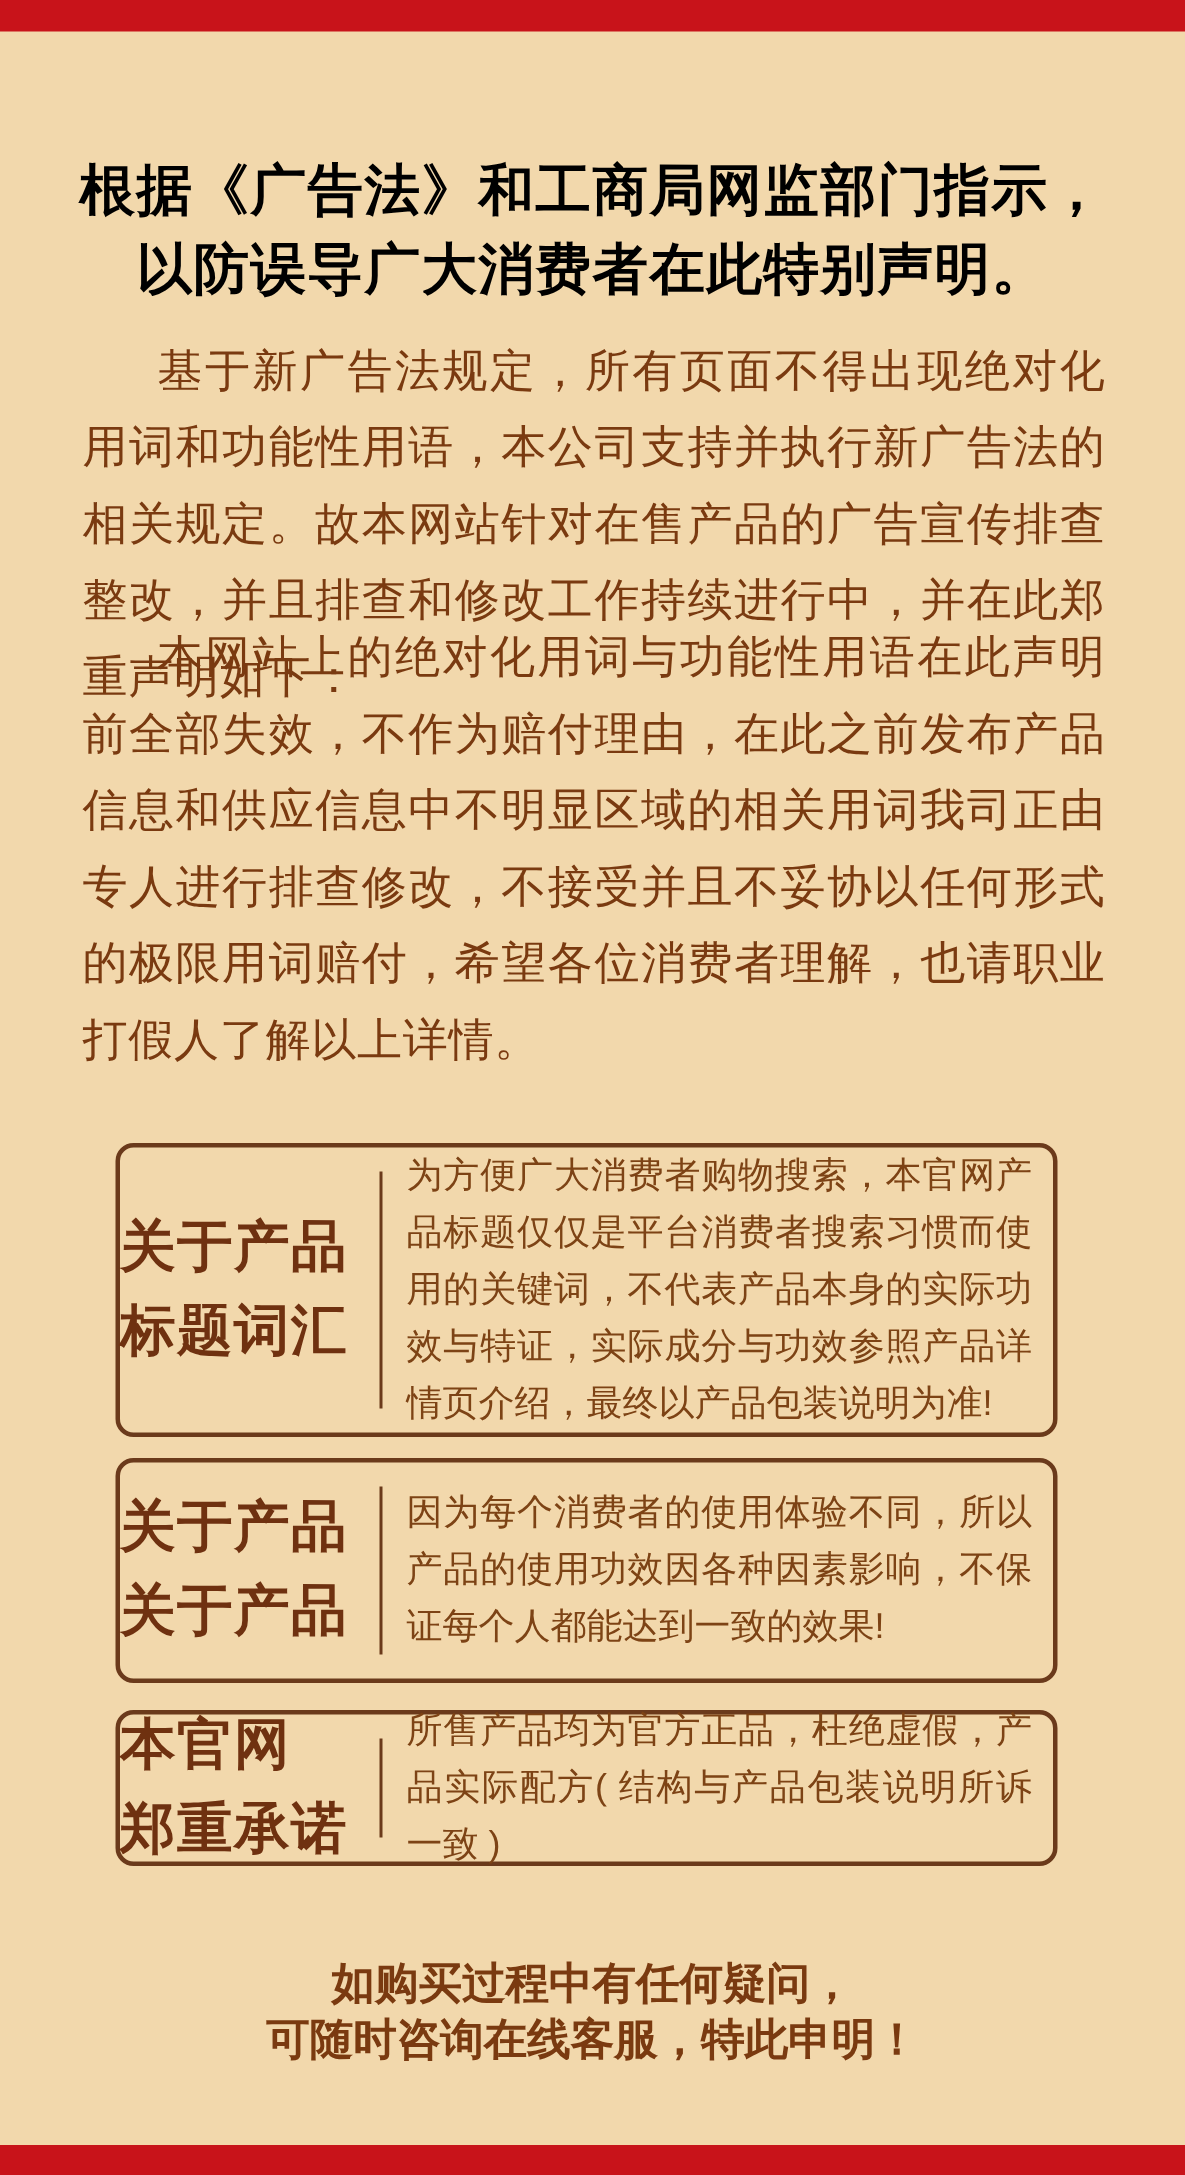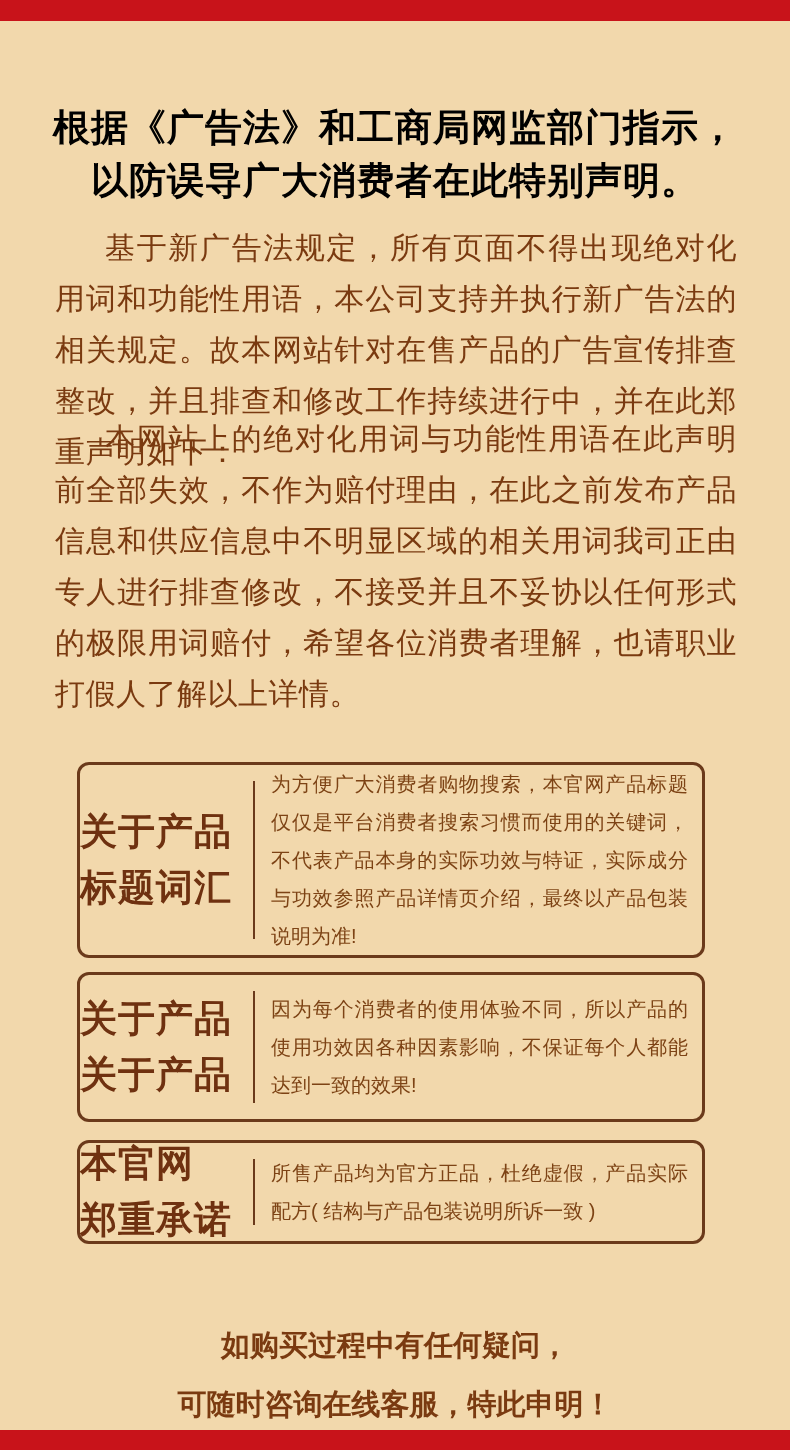--- a/index.html
+++ b/index.html
@@ -80,38 +80,38 @@
     width: 2px;
     align-self: stretch;
     margin: 16px 0;
     background: #6b3a1b;
   }
 
   .box-body {
     flex: 1;
     padding: 0 14px 0 16px;
     font-family: "Liberation Sans", sans-serif;
-    font-size: 20px;
+    font-size: 24px;
     line-height: 38px;
     color: #7d4315;
     text-align: justify;
   }
 
   .footer {
     position: absolute;
     top: 1305px;
     left: 0;
     width: 790px;
     text-align: center;
     font-size: 29px;
     font-weight: bold;
     color: #7a3a10;
     line-height: 37px;
   }
-  .footer-line { display: block; margin-top: 22px; }
+  .footer-line { display: block; }
 </style>
 </head>
 <body>
 
 <div class="bar bar-top"></div>
 
 <h1 class="title">
   <span class="title-line">根据《广告法》和工商局网监部门指示，</span>
   <span class="title-line">以防误导广大消费者在此特别声明。</span>
 </h1>

